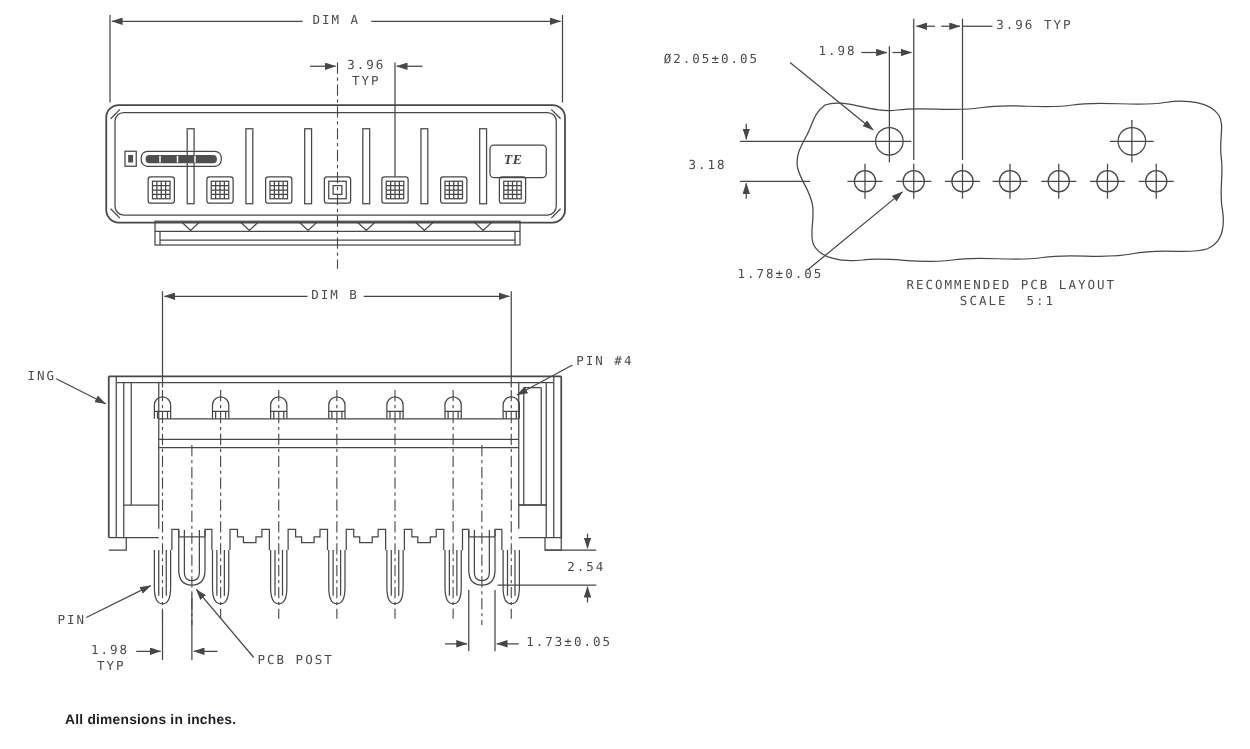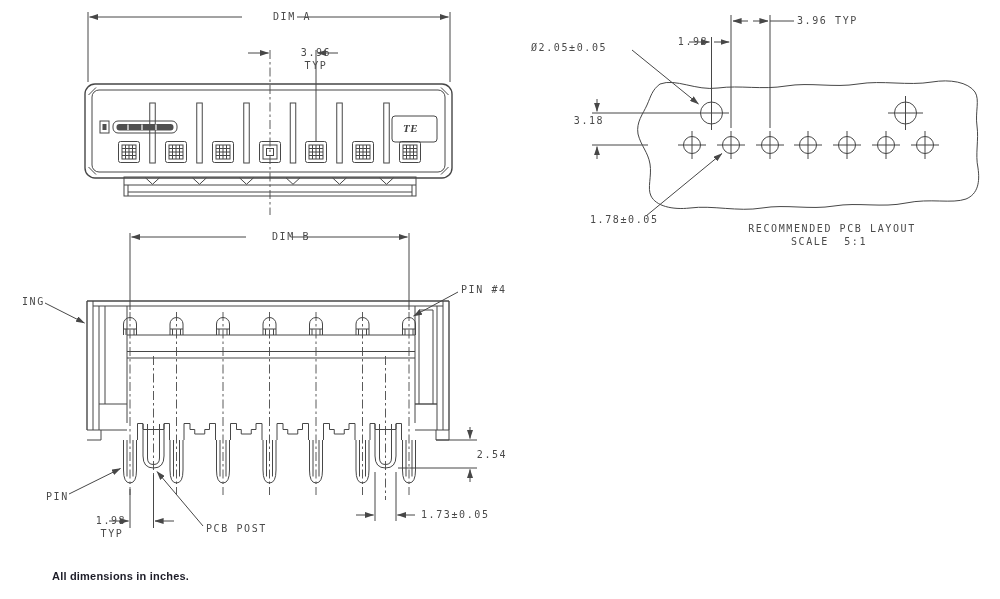--- a/index.html
+++ b/index.html
@@ -5,21 +5,21 @@
   html,body{margin:0;padding:0;background:#ffffff;}
   #stage{position:relative;width:1000px;height:599px;background:#ffffff;overflow:hidden;
          font-family:"DejaVu Sans Mono",monospace;}
   #stage svg{position:absolute;left:0;top:0;}
   .ln{stroke:#474747;stroke-width:1;fill:none;}
   .thk{stroke:#474747;stroke-width:1.4;fill:none;}
   .cl{stroke:#474747;stroke-width:0.9;fill:none;stroke-dasharray:9 3 2.5 3;}
   .dk{fill:#4f4f4f;stroke:none;}
   .wt{stroke:#ffffff;stroke-width:1.2;fill:none;}
   .lbl{position:absolute;color:#4a4a4a;font-size:10px;letter-spacing:1.6px;white-space:pre;line-height:1;}
-  .ctr{transform:translate(-50%,-50%);margin-left:23px;}
+  .ctr{transform:translate(-50%,-50%);}
   .vctr{transform:translate(0,-50%);}
   .logo-text{position:absolute;color:#3f3f3f;font-family:Liberation Serif, serif;
              font-weight:bold;font-style:italic;font-size:11px;letter-spacing:0.5px;}
   .footnote{position:absolute;color:#1d1d28;font-family:"Liberation Sans",sans-serif;
             font-weight:bold;font-size:11px;letter-spacing:0.2px;}
 </style>
 </head>
 <body>
 
 <div id="stage">
@@ -265,19 +265,19 @@
   <span class="lbl vctr" style="left:46px;top:497px;">PIN</span>
   <span class="lbl ctr" style="left:88px;top:521px;">1.98</span>
   <span class="lbl ctr" style="left:89px;top:534px;">TYP</span>
   <span class="lbl vctr" style="left:206px;top:529px;">PCB POST</span>
   <span class="lbl ctr" style="left:469px;top:455px;">2.54</span>
   <span class="lbl vctr" style="left:421px;top:515px;text-align:center;">1.73±0.05</span>
 
   <span class="lbl vctr" style="left:531px;top:48px;">Ø2.05±0.05</span>
   <span class="lbl ctr" style="left:670px;top:42px;">1.98</span>
   <span class="lbl vctr" style="left:797px;top:21px;">3.96 TYP</span>
-  <span class="lbl ctr" style="left:566px;top:121px;">3.18</span>
+  <span class="lbl ctr" style="left:566px;top:133px;">3.18</span>
   <span class="lbl vctr" style="left:546px;top:220px;margin-left:44px;">1.78±0.05</span>
   <span class="lbl ctr" style="left:809px;top:229px;">RECOMMENDED PCB LAYOUT</span>
   <span class="lbl ctr" style="left:806px;top:242px;">SCALE  5:1</span>
 
   <span class="footnote" style="left:52px;top:570px;">All dimensions in inches.</span>
 </div>
 
 </body></html>

